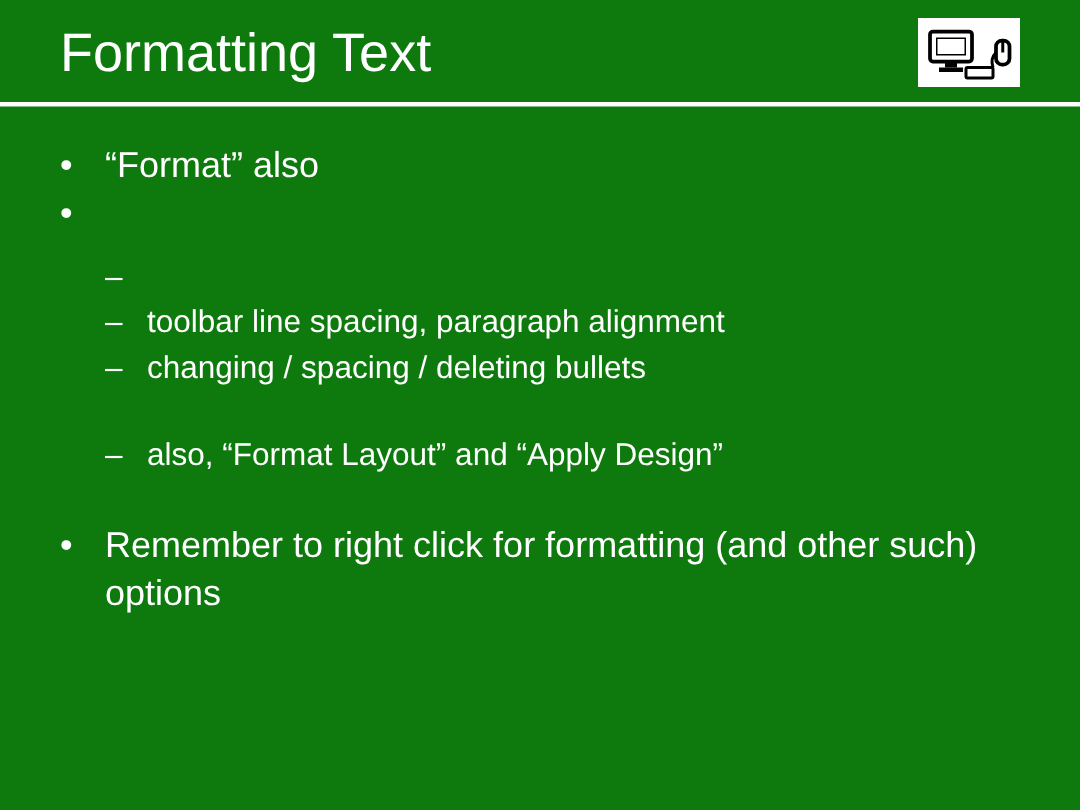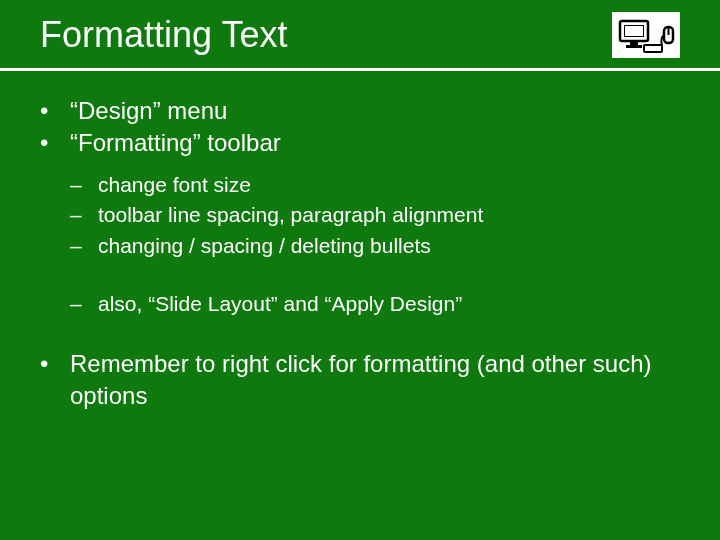--- a/index.html
+++ b/index.html
@@ -95,46 +95,44 @@
       <path d="M 48 20 Q 44 24 46 30" fill="none" stroke="#000" stroke-width="2"></path>
     </svg>
   </div>
 </div>
 
 <div class="content">
   <ul class="bullet-list">
 
     <li class="bullet-item">
       <span class="bullet-mark">•</span>
-      <span>“Design” menu</span>
+      <span>“Format” also</span>
     </li>
 
     <li class="bullet-item">
       <span class="bullet-mark">•</span>
-      <span>“Formatting” toolbar</span>
     </li>
 
     <li>
       <ul class="sub-list">
         <li class="sub-item">
           <span class="sub-mark">–</span>
-          <span>change font size</span>
         </li>
         <li class="sub-item">
           <span class="sub-mark">–</span>
           <span>toolbar line spacing, paragraph alignment</span>
         </li>
         <li class="sub-item">
           <span class="sub-mark">–</span>
           <span>changing / spacing / deleting bullets</span>
         </li>
         <li class="sub-gap"></li>
         <li class="sub-item">
           <span class="sub-mark">–</span>
-          <span>also, “Slide Layout” and “Apply Design”</span>
+          <span>also, “Format Layout” and “Apply Design”</span>
         </li>
       </ul>
     </li>
 
     <li class="gap"></li>
 
     <li class="bullet-item">
       <span class="bullet-mark">•</span>
       <span>Remember to right click for formatting (and other such) options</span>
     </li>

